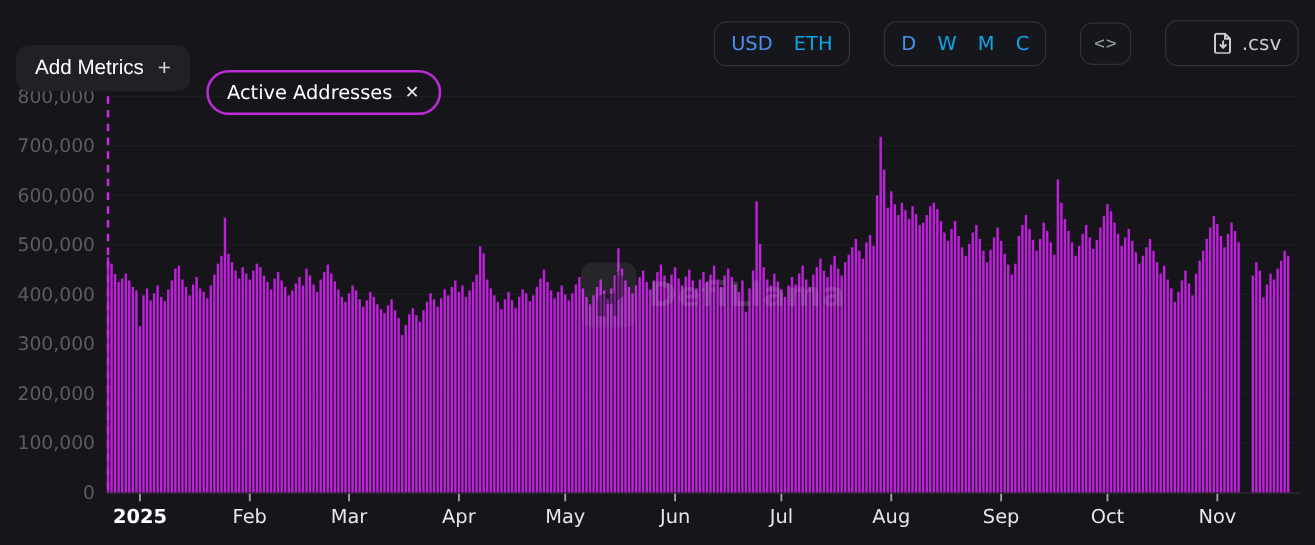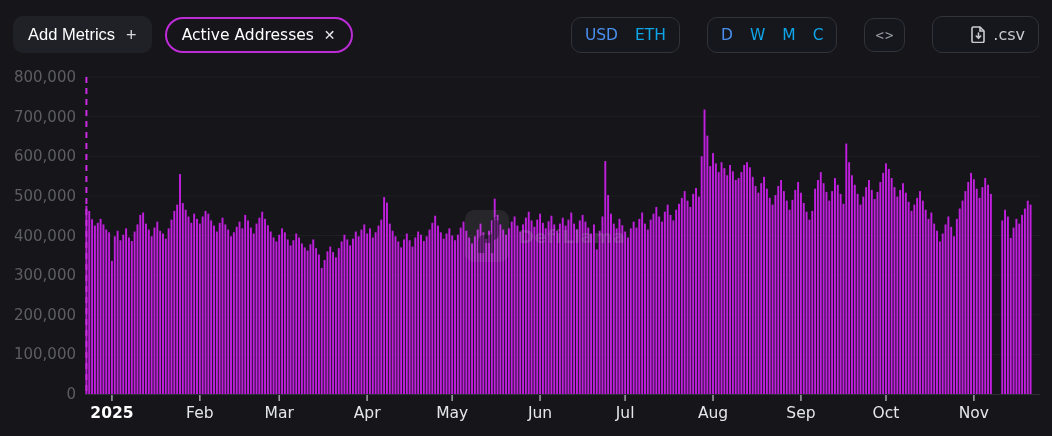--- a/index.html
+++ b/index.html
@@ -20,21 +20,21 @@
   .btn-add{
     display:flex;align-items:center;gap:11px;
     background:#202127;border:none;border-radius:10px;
     padding:9px 15px;color:#ffffff;font-size:16.5px;font-weight:500;
     cursor:pointer;
   }
   .btn-add .plus{color:#d6d8dc;font-size:18px;font-weight:400;line-height:1;}
   .pill{
     display:flex;align-items:center;gap:10px;
     background:transparent;border:2px solid #bd2cd7;border-radius:999px;
-    padding:7px 15px;color:#ffffff;font-size:15.5px;cursor:pointer;
+    padding:7px 15px;color:#ffffff;font-size:15.5px;cursor:pointer;margin-top:40px;
   }
   .pill .x{color:#e9eaec;font-size:14px;line-height:1;}
   .grp{
     display:flex;align-items:center;
     background:#16171c;border:1px solid #31333b;border-radius:10px;
     padding:8px 13px;gap:17px;color:#9aa0a8;font-size:15.5px;cursor:pointer;
   }
   .grp .opt{color:#0ea5e9;font-weight:500;cursor:pointer;}
   .grp .opt.active{color:#4a8ff0;}
   .grp.small{padding:8px 10px;}
@@ -43,21 +43,21 @@
   .export svg{display:block;}
   
   .chart-svg{position:absolute;top:0;left:0;z-index:1;}
   
   .watermark{
     position:absolute;left:464px;top:209px;z-index:3;
     display:flex;align-items:center;gap:9px;pointer-events:none;
     opacity:0.8;
   }
   .watermark .wm-text{
-    color:rgba(190,190,198,0.26);font-size:18px;font-weight:700;letter-spacing:0.5px;
+    color:rgba(190,190,198,0.26);font-size:27px;font-weight:700;letter-spacing:0.5px;
   }
 </style>
 </head>
 <body>
 
 <div class="screen">
 
   <div class="topbar">
     <div class="left-cluster">
       <button class="btn-add">

